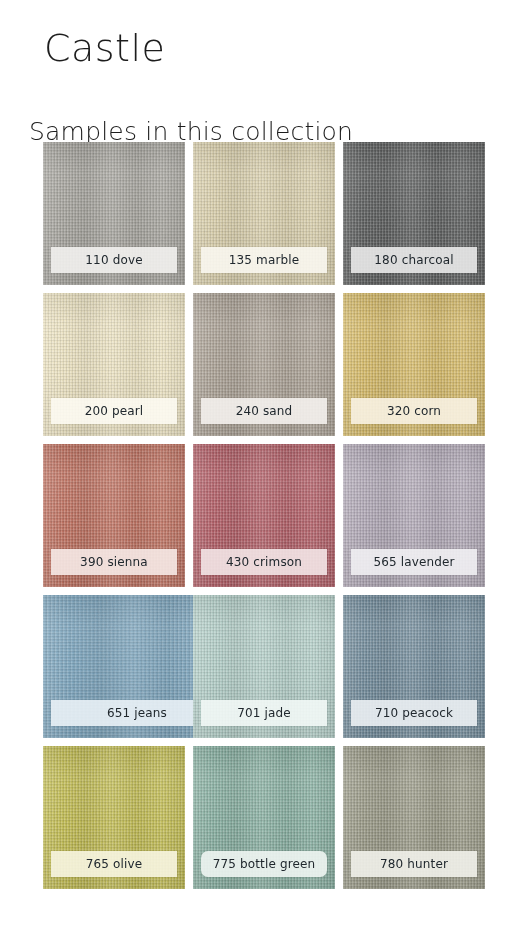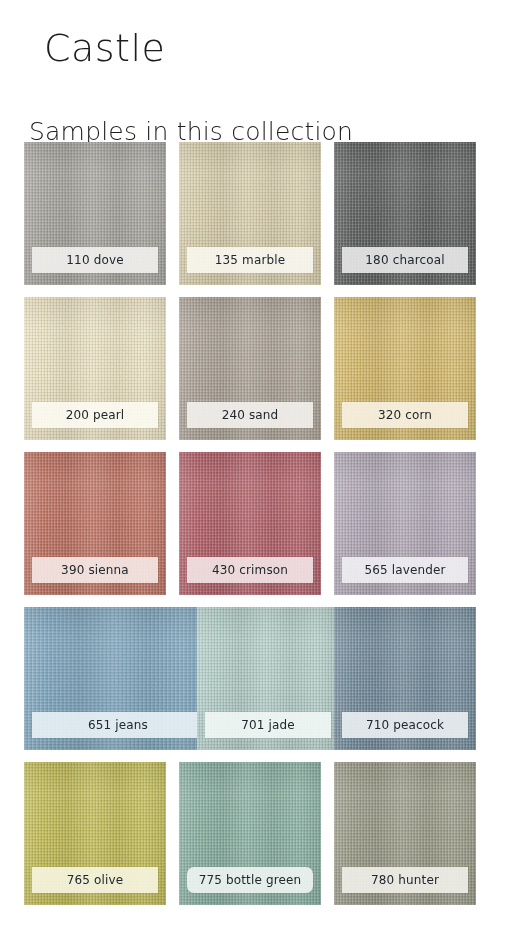--- a/index.html
+++ b/index.html
@@ -38,27 +38,28 @@
     top: 96px;
     font-size: 25px;
     font-weight: 300;
     letter-spacing: 0.2px;
     color: #1d1d1d;
     line-height: 1.2;
     font-family: "DejaVu Sans", sans-serif;
   }
   .grid {
     position: absolute;
-    left: 24px;
+    left: 43px;
     top: 142px;
     width: 415px;
     display: grid;
     grid-template-columns: repeat(3, 142px);
     column-gap: 13px;
     row-gap: 12px;
+    gap: 8px;
   }
   .swatch {
     position: relative;
     width: 142px;
     height: 143px;
     overflow: hidden;
     background: #cccccc;
   }
   .swatch .weave {
     position: absolute;
@@ -348,21 +349,21 @@
               <rect x="0" y="2" width="3" height="1" fill="#000000" opacity="0.07"></rect>
             </pattern>
           </defs>
           <rect width="142" height="143" fill="#7aa5bf"></rect>
           <rect width="142" height="143" fill="url(#thread9)"></rect>
           <rect width="142" height="143" filter="url(#weave9)" opacity="0.55"></rect>
         </svg>
         <div class="sheen"></div>
         <div class="label" style="background: rgba(233, 241, 246, 0.9);">651 jeans</div>
       </div>
-      <div class="swatch" style="background: #bef264; margin-left: 18px;">
+      <div class="swatch" style="background: #bef264;">
         <svg class="weave" viewBox="0 0 142 143" preserveAspectRatio="none">
           <defs>
             <filter id="weave10" x="0" y="0" width="100%" height="100%">
               <feTurbulence type="fractalNoise" baseFrequency="0.9 0.45" numOctaves="3" seed="137" result="n"></feTurbulence>
               <feColorMatrix in="n" type="saturate" values="0" result="g"></feColorMatrix>
               <feComponentTransfer in="g">
                 <feFuncA type="table" tableValues="0 0.34"></feFuncA>
               </feComponentTransfer>
             </filter>
             <pattern id="thread10" width="3" height="3" patternUnits="userSpaceOnUse">

